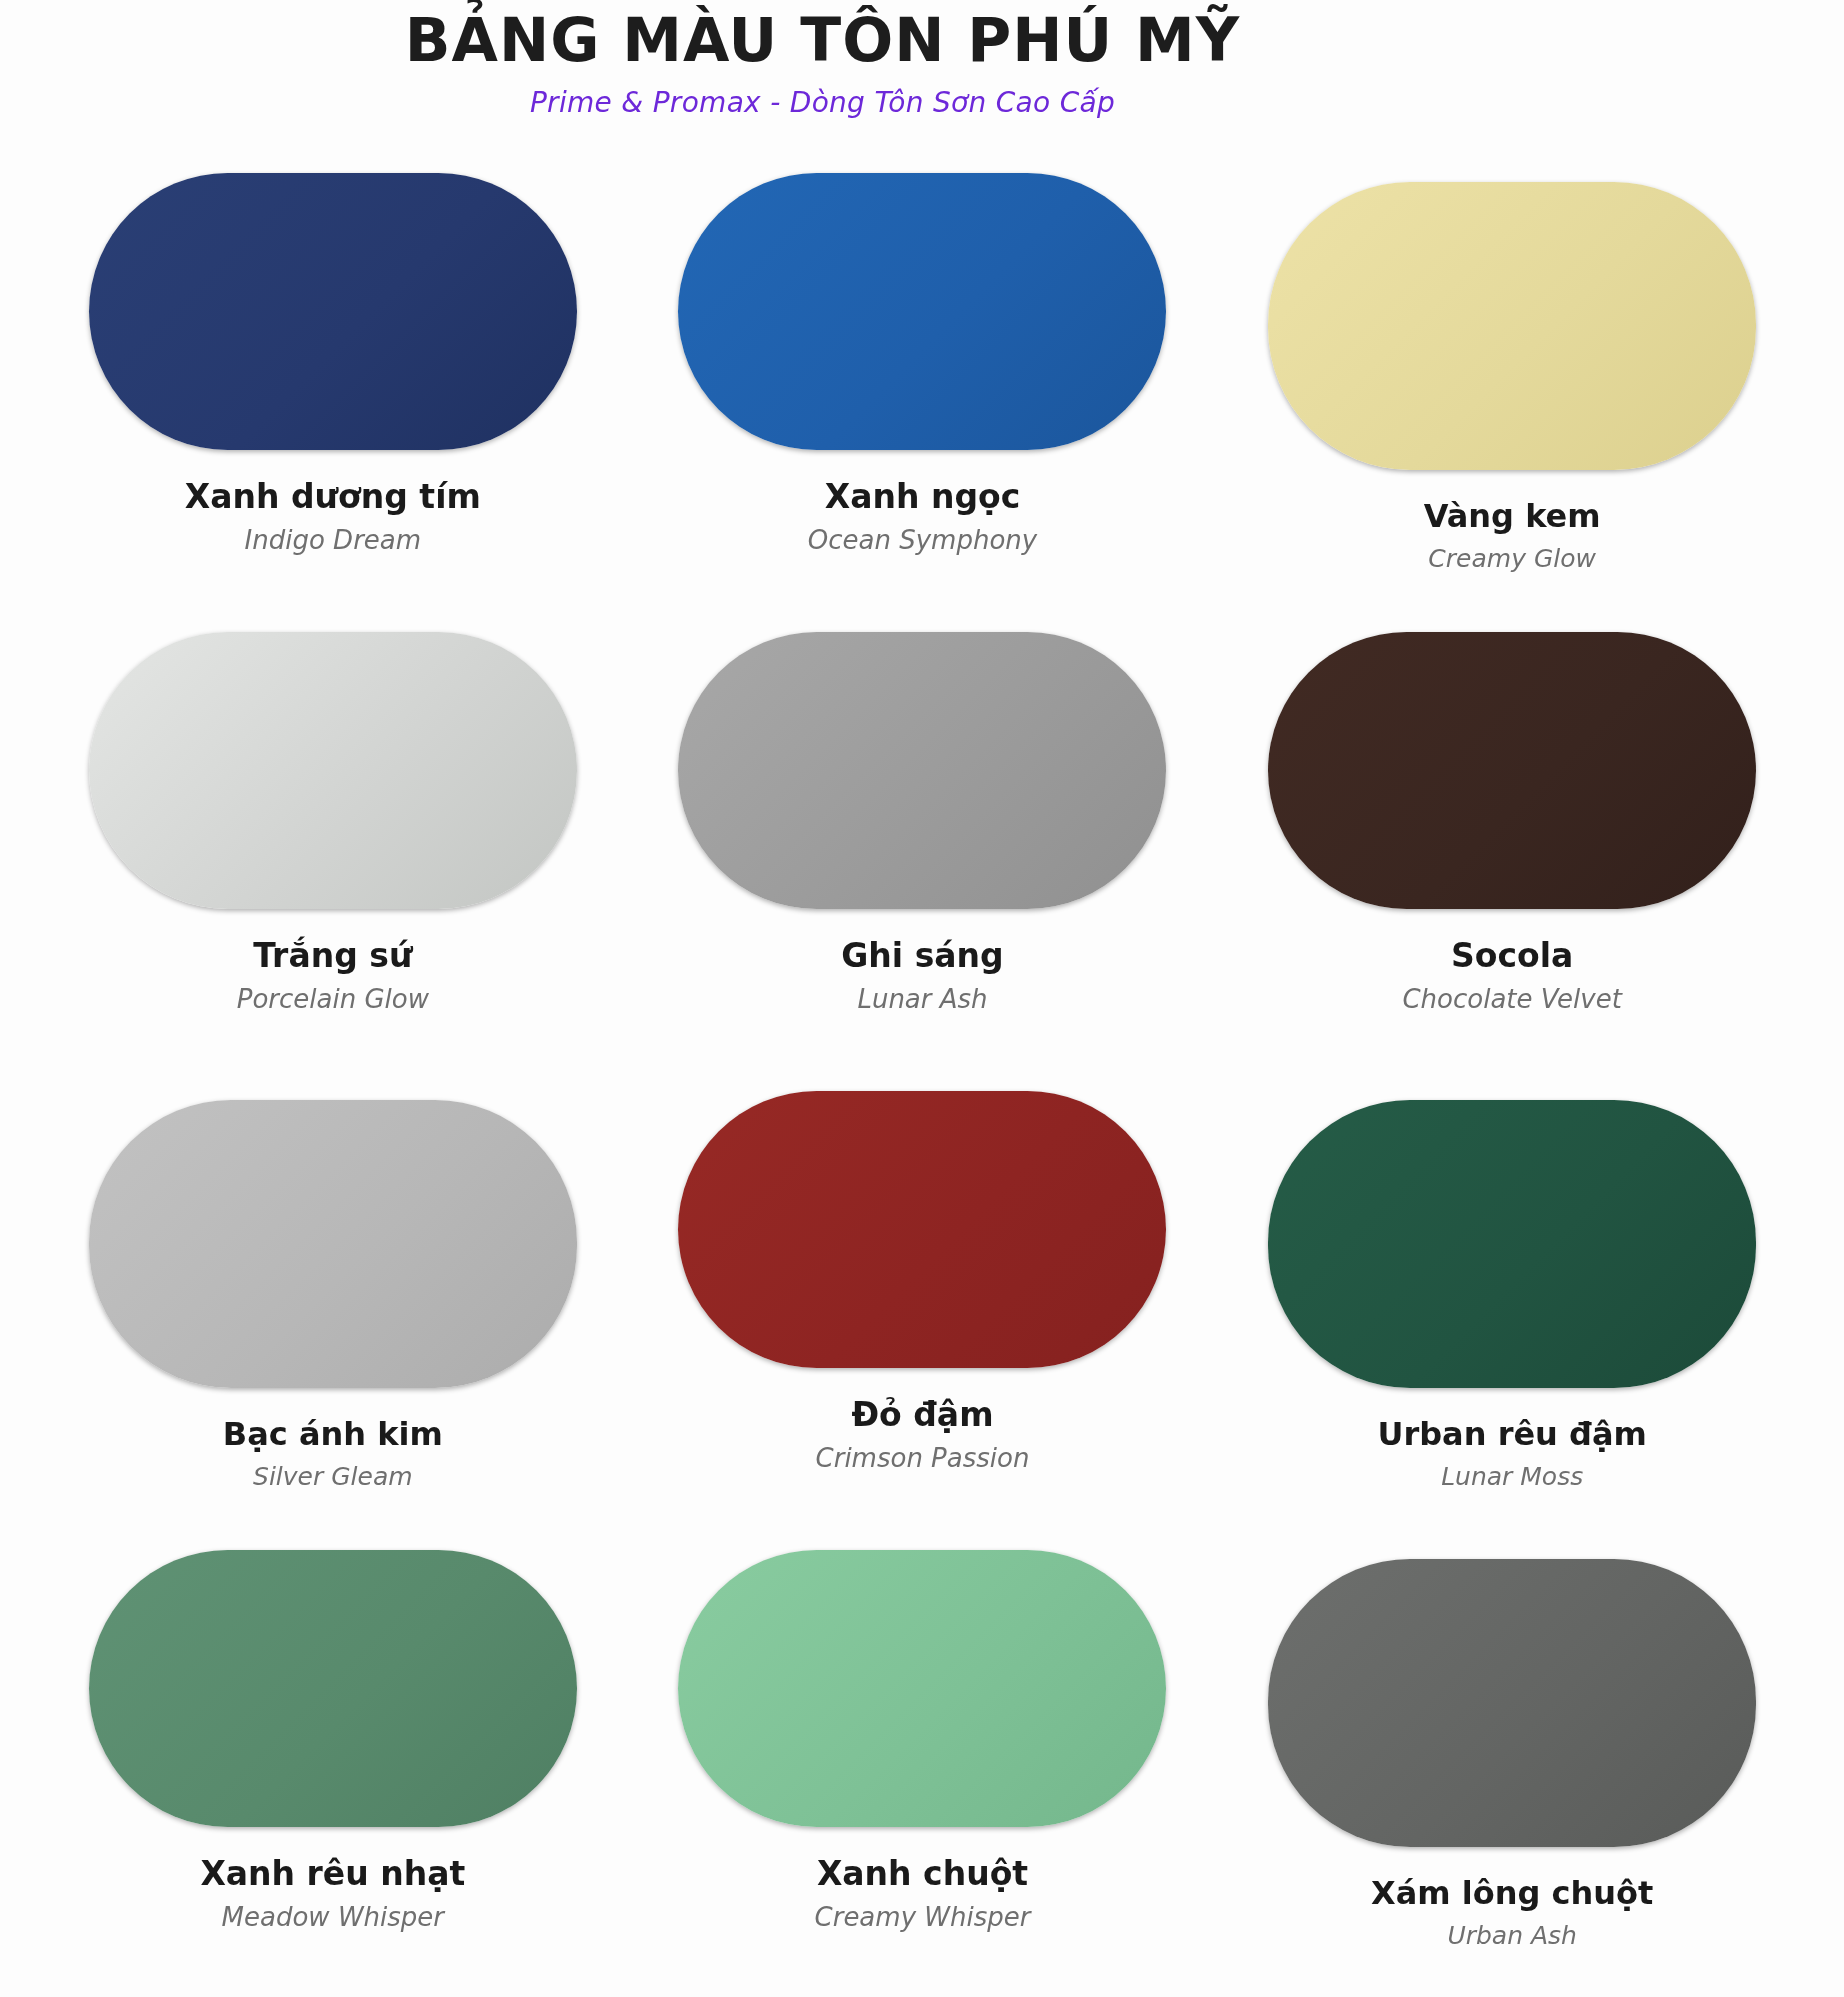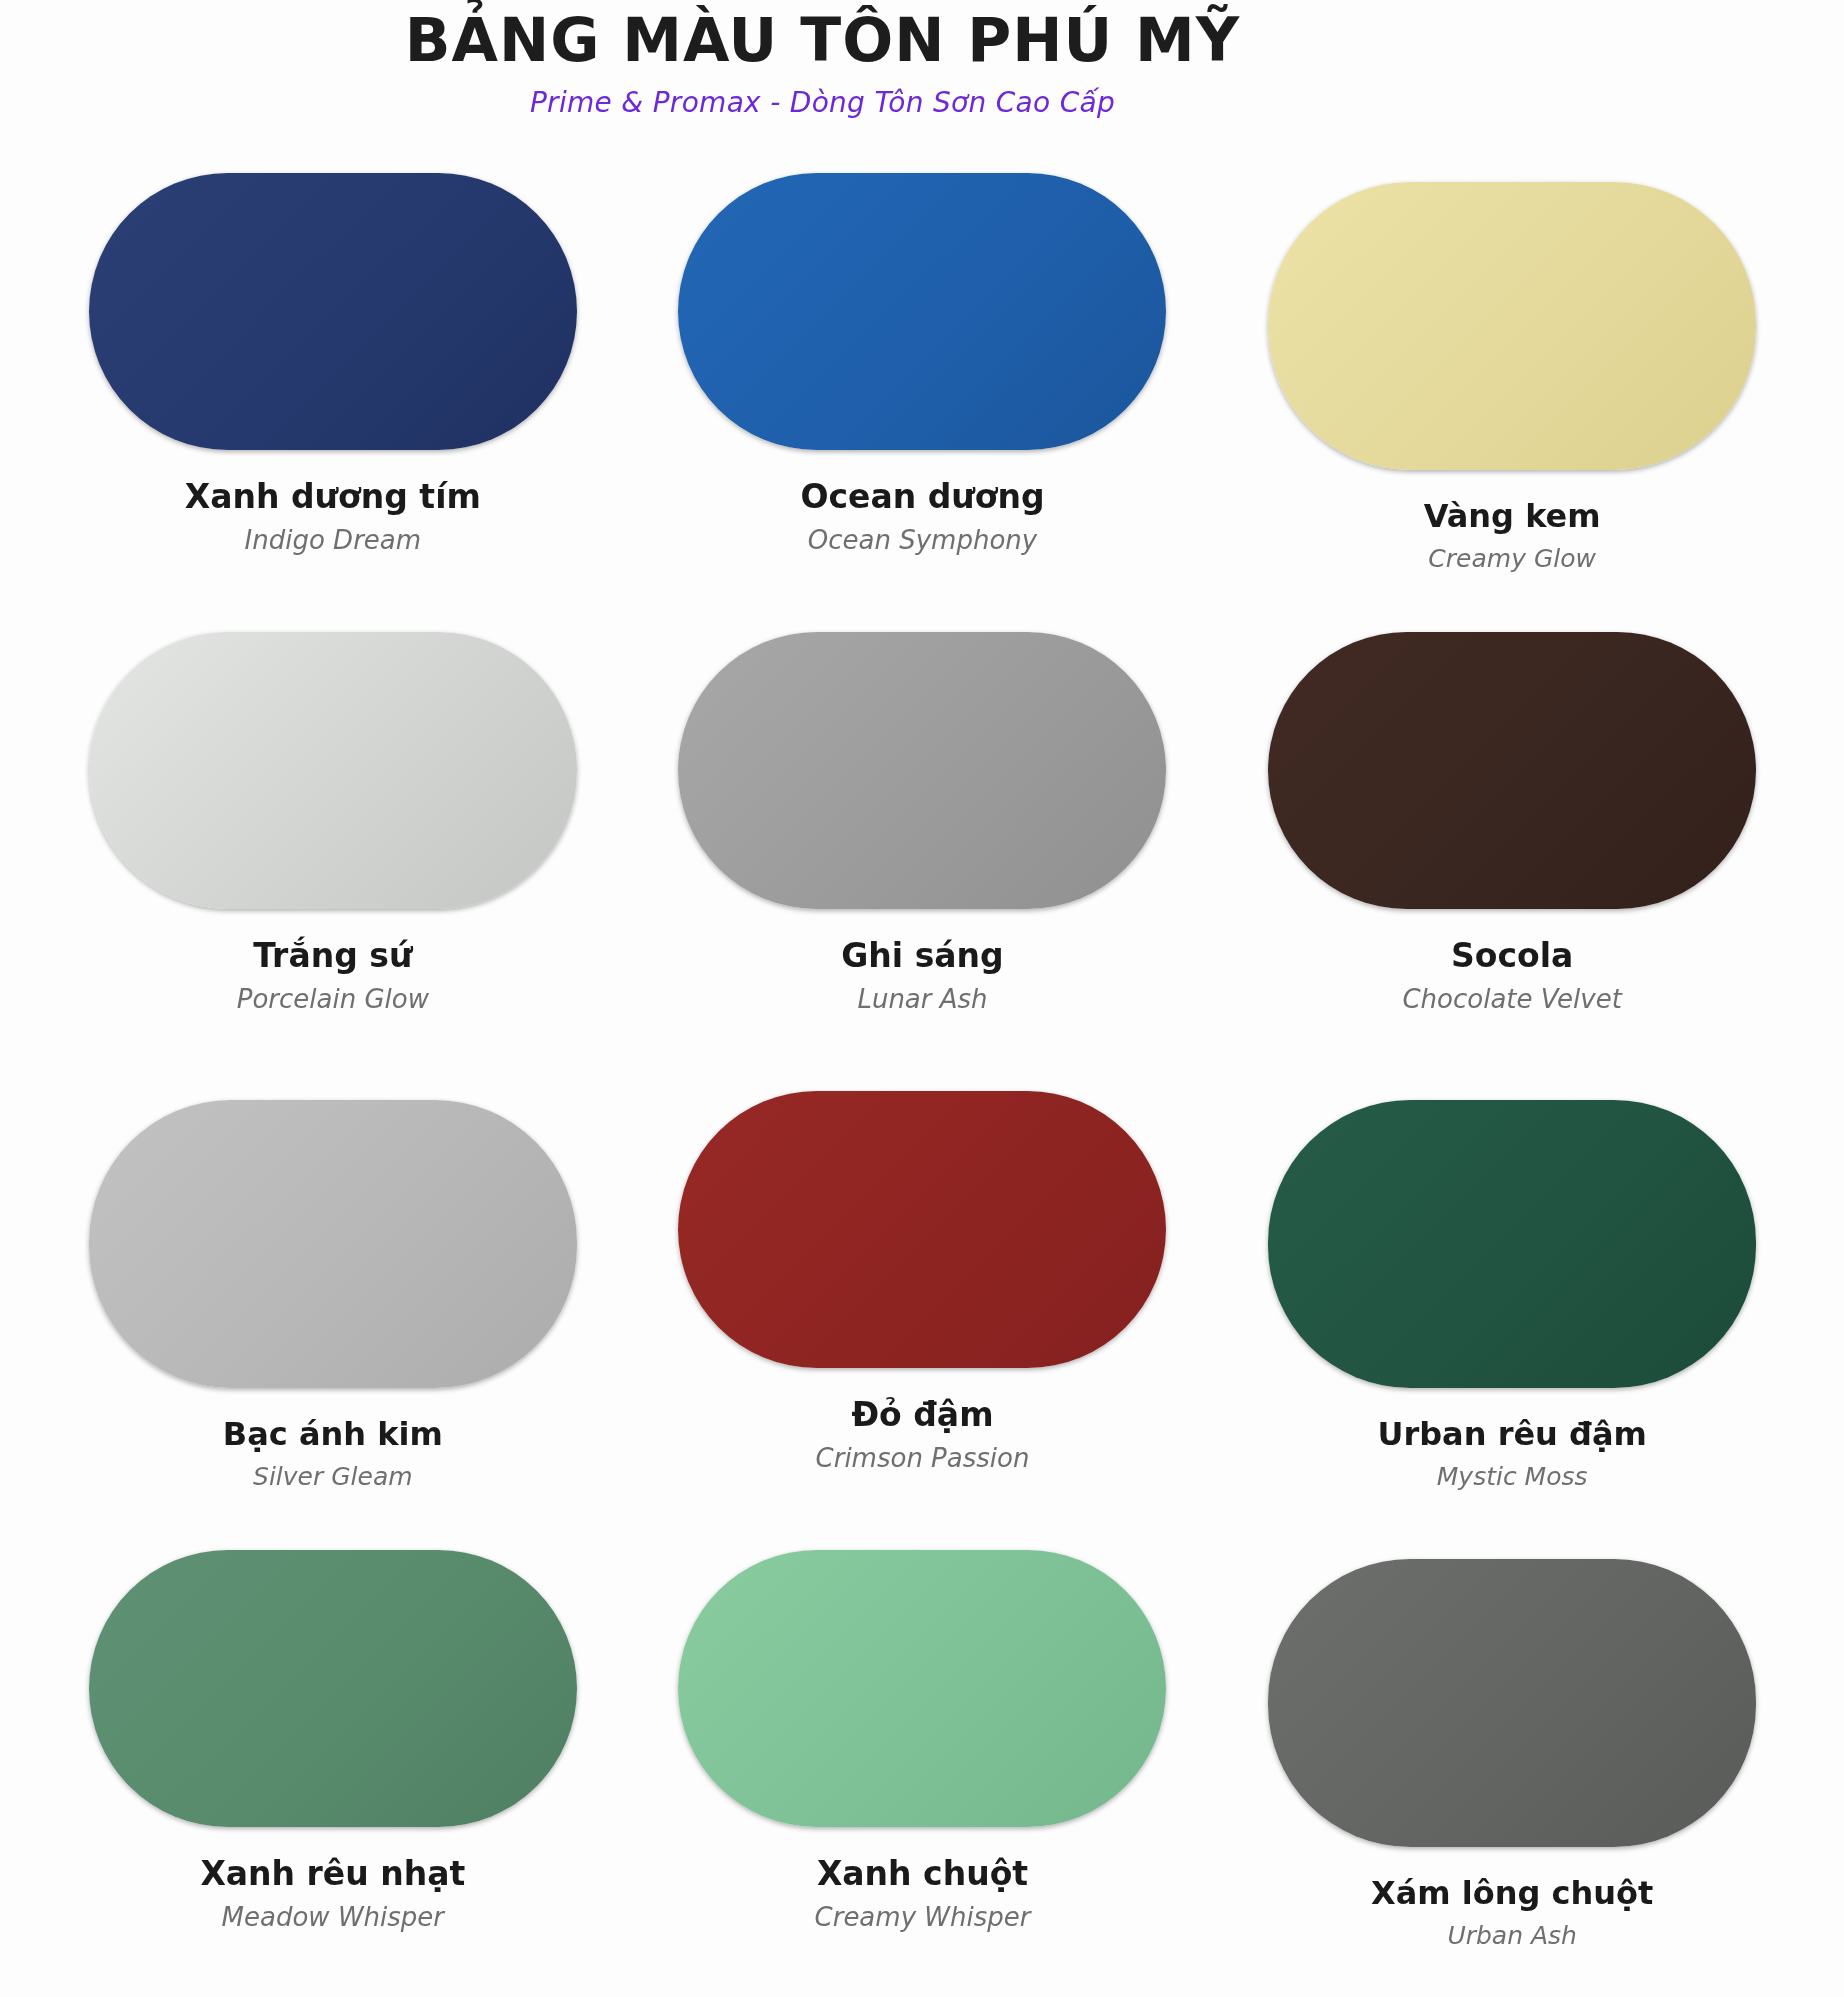--- a/index.html
+++ b/index.html
@@ -126,21 +126,21 @@
       <div class="swatch" style="background: linear-gradient(135deg, rgb(42, 63, 117) 0%, rgb(38, 57, 110) 55%, rgb(31, 49, 97) 100%);"></div>
       <div class="labels">
         <div class="name-vi">Xanh dương tím</div>
         <div class="name-en">Indigo Dream</div>
       </div>
     </div>
 
     <div class="cell col2">
       <div class="swatch" style="background: linear-gradient(135deg, rgb(34, 103, 181) 0%, rgb(31, 95, 171) 55%, rgb(27, 86, 156) 100%);"></div>
       <div class="labels">
-        <div class="name-vi">Ocean dương</div>
+        <div class="name-vi">Xanh ngọc</div>
         <div class="name-en">Ocean Symphony</div>
       </div>
     </div>
 
     <div class="cell col3">
       <div class="swatch" style="background: linear-gradient(135deg, rgb(237, 226, 167) 0%, rgb(228, 217, 155) 55%, rgb(220, 208, 142) 100%);"></div>
       <div class="labels">
         <div class="name-vi">Vàng kem</div>
         <div class="name-en">Creamy Glow</div>
       </div>
@@ -183,21 +183,21 @@
       <div class="labels">
         <div class="name-vi">Đỏ đậm</div>
         <div class="name-en">Crimson Passion</div>
       </div>
     </div>
 
     <div class="cell col3">
       <div class="swatch" style="background: linear-gradient(135deg, rgb(37, 92, 71) 0%, rgb(33, 84, 65) 55%, rgb(28, 74, 57) 100%);"></div>
       <div class="labels">
         <div class="name-vi">Urban rêu đậm</div>
-        <div class="name-en">Mystic Moss</div>
+        <div class="name-en">Lunar Moss</div>
       </div>
     </div>
 
     <div class="cell col1">
       <div class="swatch" style="background: linear-gradient(135deg, rgb(95, 146, 116) 0%, rgb(88, 138, 108) 55%, rgb(79, 127, 99) 100%);"></div>
       <div class="labels">
         <div class="name-vi">Xanh rêu nhạt</div>
         <div class="name-en">Meadow Whisper</div>
       </div>
     </div>

